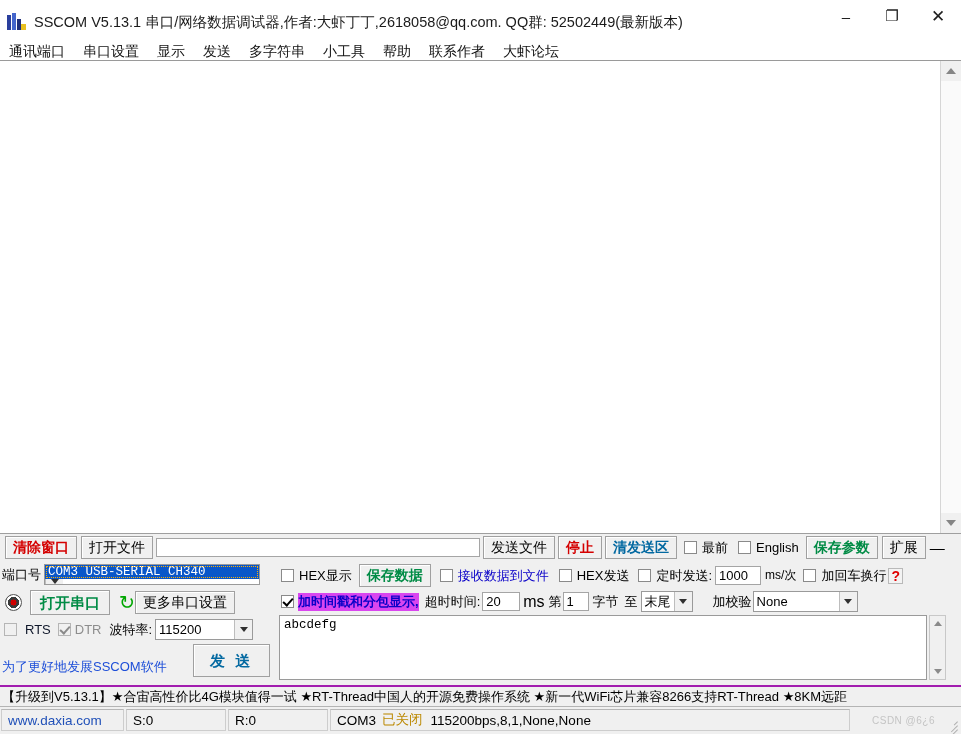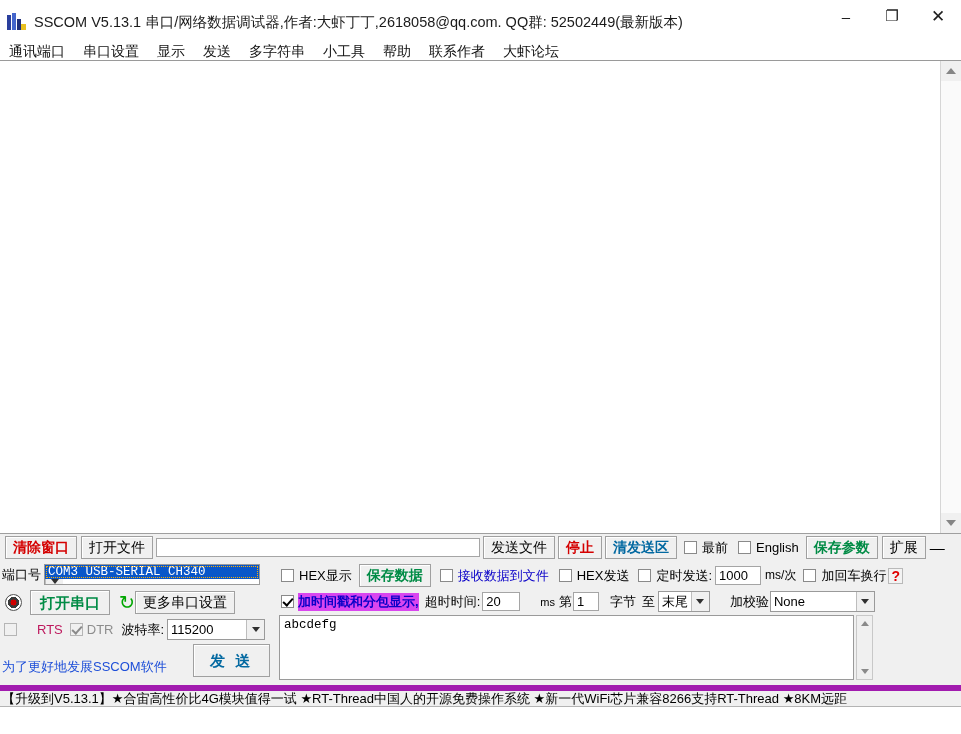--- a/index.html
+++ b/index.html
@@ -149,21 +149,21 @@
     font-size:13px;color:#1d4ed8;line-height:14px;white-space:nowrap;margin-top:16px;
   }
   .helpq{
     color:#e00000;font-weight:bold;font-size:14px;
     border:1px solid #b9b9b9;background:#f3f3f3;padding:0 2px;line-height:14px;
   }
 
   
   .adbar{
     position:absolute;left:0;top:685px;width:961px;height:22px;
-    background:#f0f0f0;border-top:6px solid #a21caf;border-bottom:1px solid #b4b4b4;
+    background:#f0f0f0;border-top:2px solid #a21caf;border-bottom:1px solid #b4b4b4;
     display:flex;align-items:center;overflow:hidden;box-sizing:border-box;
   }
   .adtext{font-size:13px;white-space:nowrap;color:#000;padding-left:2px;
           font-family:"Liberation Sans","DejaVu Sans",sans-serif;}
 
   
   .statusbar{
     position:absolute;left:0;top:707px;width:961px;height:27px;
     background:#f0f0f0;display:flex;align-items:stretch;box-sizing:border-box;
   }
@@ -255,21 +255,21 @@
 
       <div class="row" style="padding:5px 0 0 5px;">
         <span class="radio-led"></span>
         <div class="btn green" style="margin-left:8px;font-size:15px;padding:3px 9px;">打开串口</div>
         <span style="margin-left:9px;color:#00a600;font-size:19px;line-height:19px;">↻</span>
         <div class="btn" style="margin-left:0;">更多串口设置</div>
       </div>
 
       <div class="row" style="padding:4px 0 0 4px;">
         <div class="cb dis"></div>
-        <span class="flatlabel" style="margin-left:20px;color:#be185d;">RTS</span>
+        <span class="flatlabel" style="margin-left:8px;color:#0f172a;">RTS</span>
         <div class="cb dis on" style="margin-left:7px;"></div>
         <span class="flatlabel" style="margin-left:4px;color:#8d8d8d;">DTR</span>
         <span class="flatlabel" style="margin-left:8px;">波特率:</span>
         <div class="combo" style="width:98px;margin-left:3px;">
           <div class="val">115200</div>
           <div class="arrow"></div>
         </div>
       </div>
 
       <div class="row" style="padding:4px 0 0 2px;align-items:flex-start;">
@@ -298,50 +298,66 @@
         <div class="cb" style="margin-left:7px;"></div>
         <span class="flatlabel" style="margin-left:5px;">加回车换行</span>
         <span class="helpq" style="margin-left:2px;">?</span>
       </div>
 
       <div class="row" style="padding:4px 0 0 5px;">
         <div class="cb on"></div>
         <span class="flatlabel hl" style="margin-left:4px;color:#0a00c8;font-weight:bold;">加时间戳和分包显示,</span>
         <span class="flatlabel" style="margin-left:6px;">超时时间:</span>
         <input class="txtinput" style="width: 38px; margin-left: 2px;" value="20">
-        <span class="flatlabel" style="margin-left:20px;font-size:11px;">ms</span>
+        <span class="flatlabel" style="margin-left:3px;font-size:16px;">ms</span>
         <span class="flatlabel" style="margin-left:4px;">第</span>
         <input class="txtinput" style="width: 26px; margin-left: 1px;" value="1">
-        <span class="flatlabel" style="margin-left:11px;">字节</span>
+        <span class="flatlabel" style="margin-left:4px;">字节</span>
         <span class="flatlabel" style="margin-left:6px;">至</span>
         <div class="combo" style="width:52px;margin-left:3px;">
           <div class="val">末尾</div>
           <div class="arrow"></div>
         </div>
         <span class="flatlabel" style="margin-left:20px;">加校验</span>
         <div class="combo" style="width:105px;margin-left:1px;">
           <div class="val">None</div>
           <div class="arrow"></div>
         </div>
       </div>
 
       <div class="row" style="padding:3px 0 0 3px;align-items:stretch;">
-        <div class="sendbox" style="width:575px;height:65px;">abcdefg</div>
+        <div class="sendbox" style="width:648px;height:65px;">abcdefg</div>
         <div class="vscroll-sm" style="height:65px;margin-left:2px;">
           <div class="sb-arrow-sm">
               <div class="tri-up-sm"></div>
             </div>
           <div style="flex:1;"></div>
           <div class="sb-arrow-sm">
               <div class="tri-dn-sm"></div>
             </div>
         </div>
       </div>
 
     </div>
   </div>
 
   <div class="adbar">
     <div class="adtext">【升级到V5.13.1】★合宙高性价比4G模块值得一试 ★RT-Thread中国人的开源免费操作系统 ★新一代WiFi芯片兼容8266支持RT-Thread ★8KM远距</div>
   </div>
 
+  <div class="statusbar">
+    <div class="sb-cell link" style="width:123px;">www.daxia.com</div>
+    <div class="sb-cell" style="width:100px;">S:0</div>
+    <div class="sb-cell" style="width:100px;">R:0</div>
+    <div class="sb-cell" style="width:520px;">
+      <span>COM3</span>
+      <span class="closed" style="margin-left:6px;">已关闭</span>
+      <span style="margin-left:8px;">115200bps,8,1,None,None</span>
+    </div>
+    <div class="watermark">CSDN @6¿6</div>
+    <div class="grip">
+      <i style="right:0;top:12px;width:13px;transform:rotate(-45deg);"></i>
+      <i style="right:0;top:8px;width:9px;transform:rotate(-45deg);"></i>
+      <i style="right:0;top:4px;width:5px;transform:rotate(-45deg);"></i>
+    </div>
+  </div>
 
 </div>
 
 </body></html>

